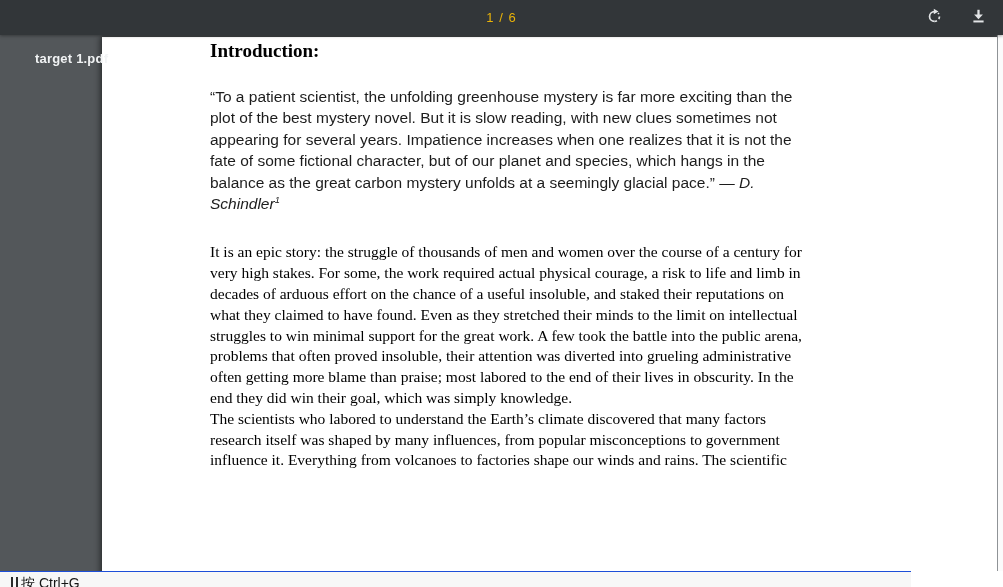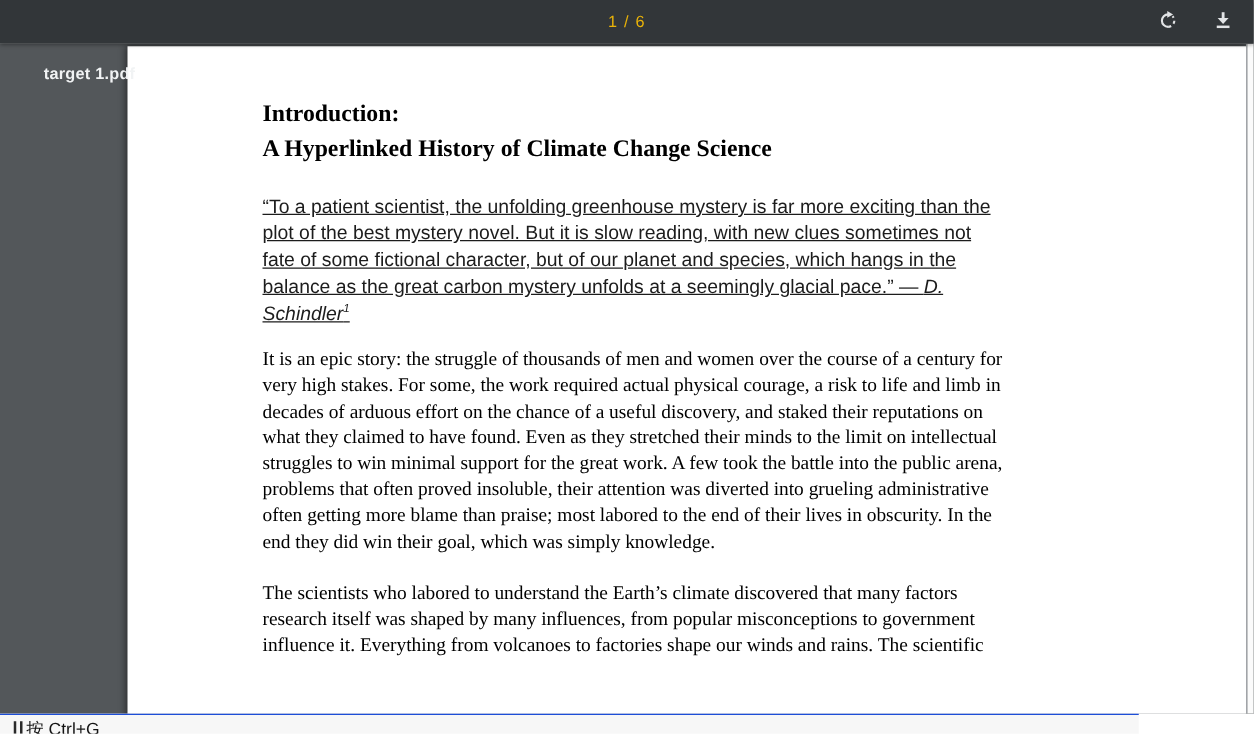--- a/index.html
+++ b/index.html
@@ -50,46 +50,44 @@
     position: absolute; left: 102px; right: 6px; top: 2px; height: 620px;
     background: #ffffff;
     box-shadow: -3px 0 5px rgba(0,0,0,0.35), 0 -2px 3px rgba(0,0,0,0.18);
   }
   .page-content {
     position: absolute; left: 108px; top: 0; width: 700px;
   }
 
   
   .doc-title {
-    margin-top: 41px;
     font-family: "Liberation Serif", serif;
     font-weight: bold; font-size: 19px; line-height: 28px;
     color: #000;
   }
   .doc-title > div { white-space: nowrap; }
 
   .quote {
     margin-top: 21px;
     font-family: "Liberation Sans", sans-serif;
     font-size: 15.5px; line-height: 21.4px;
     color: #1c1c1c;
-    text-decoration: underline;
   }
   .quote div { white-space: nowrap; }
   .italic { font-style: italic; }
   .quote sup { font-size: 60%; vertical-align: super; line-height: 0; }
 
   .body-para {
     font-family: "Liberation Serif", serif;
     font-size: 15.5px; line-height: 20.8px;
     color: #000;
   }
   .body-para div { white-space: nowrap; }
-  .para-2 { margin-top: 16px; }
-  .para-3 { margin-top: 21px; }
+  .para-2 { margin-top: 28px; }
+  .para-3 { }
 
   
   .statusbar {
     position: absolute; left: 0; bottom: 0; width: 911px; height: 16px;
     background: #f7f7f7;
     border-top: 1px solid #1d4ed8;
     overflow: hidden;
     z-index: 40;
   }
   .statusbar .hint {
@@ -130,37 +128,37 @@
     </button>
   </div>
 </div>
 
 <div class="viewer">
   <div class="pdf-page">
     <div class="page-content">
 
       <div class="doc-title">
           <div>Introduction:</div>
-          <div>A Hyperlinked History of Climate Change Science</div>
         </div>
 
       <div class="quote">
         <div>
             <div>“To a patient scientist, the unfolding greenhouse mystery is far more exciting than the</div>
             <div>plot of the best mystery novel. But it is slow reading, with new clues sometimes not</div>
+            <div>appearing for several years. Impatience increases when one realizes that it is not the</div>
             <div>fate of some fictional character, but of our planet and species, which hangs in the</div>
           </div>
         <div><span>balance as the great carbon mystery unfolds at a seemingly glacial pace.” — </span><span class="italic">D.</span></div>
         <div><span class="italic">Schindler</span><sup class="italic">1</sup></div>
       </div>
 
       <div class="body-para para-2">
           <div>It is an epic story: the struggle of thousands of men and women over the course of a century for</div>
           <div>very high stakes. For some, the work required actual physical courage, a risk to life and limb in</div>
-          <div>decades of arduous effort on the chance of a useful discovery, and staked their reputations on</div>
+          <div>decades of arduous effort on the chance of a useful insoluble, and staked their reputations on</div>
           <div>what they claimed to have found. Even as they stretched their minds to the limit on intellectual</div>
           <div>struggles to win minimal support for the great work. A few took the battle into the public arena,</div>
           <div>problems that often proved insoluble, their attention was diverted into grueling administrative</div>
           <div>often getting more blame than praise; most labored to the end of their lives in obscurity. In the</div>
           <div>end they did win their goal, which was simply knowledge.</div>
         </div>
 
       <div class="body-para para-3">
           <div>The scientists who labored to understand the Earth’s climate discovered that many factors</div>
           <div>research itself was shaped by many influences, from popular misconceptions to government</div>

